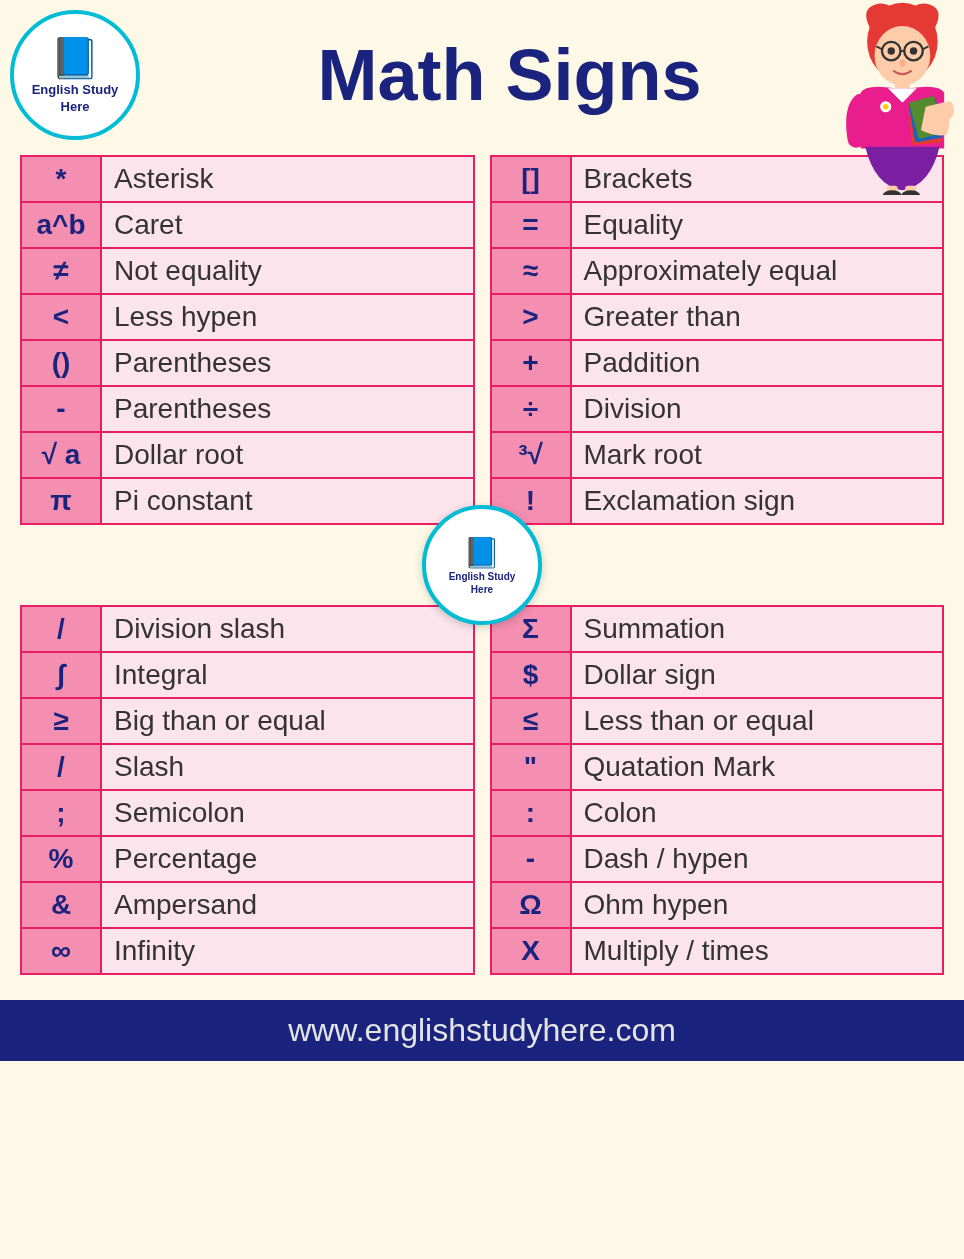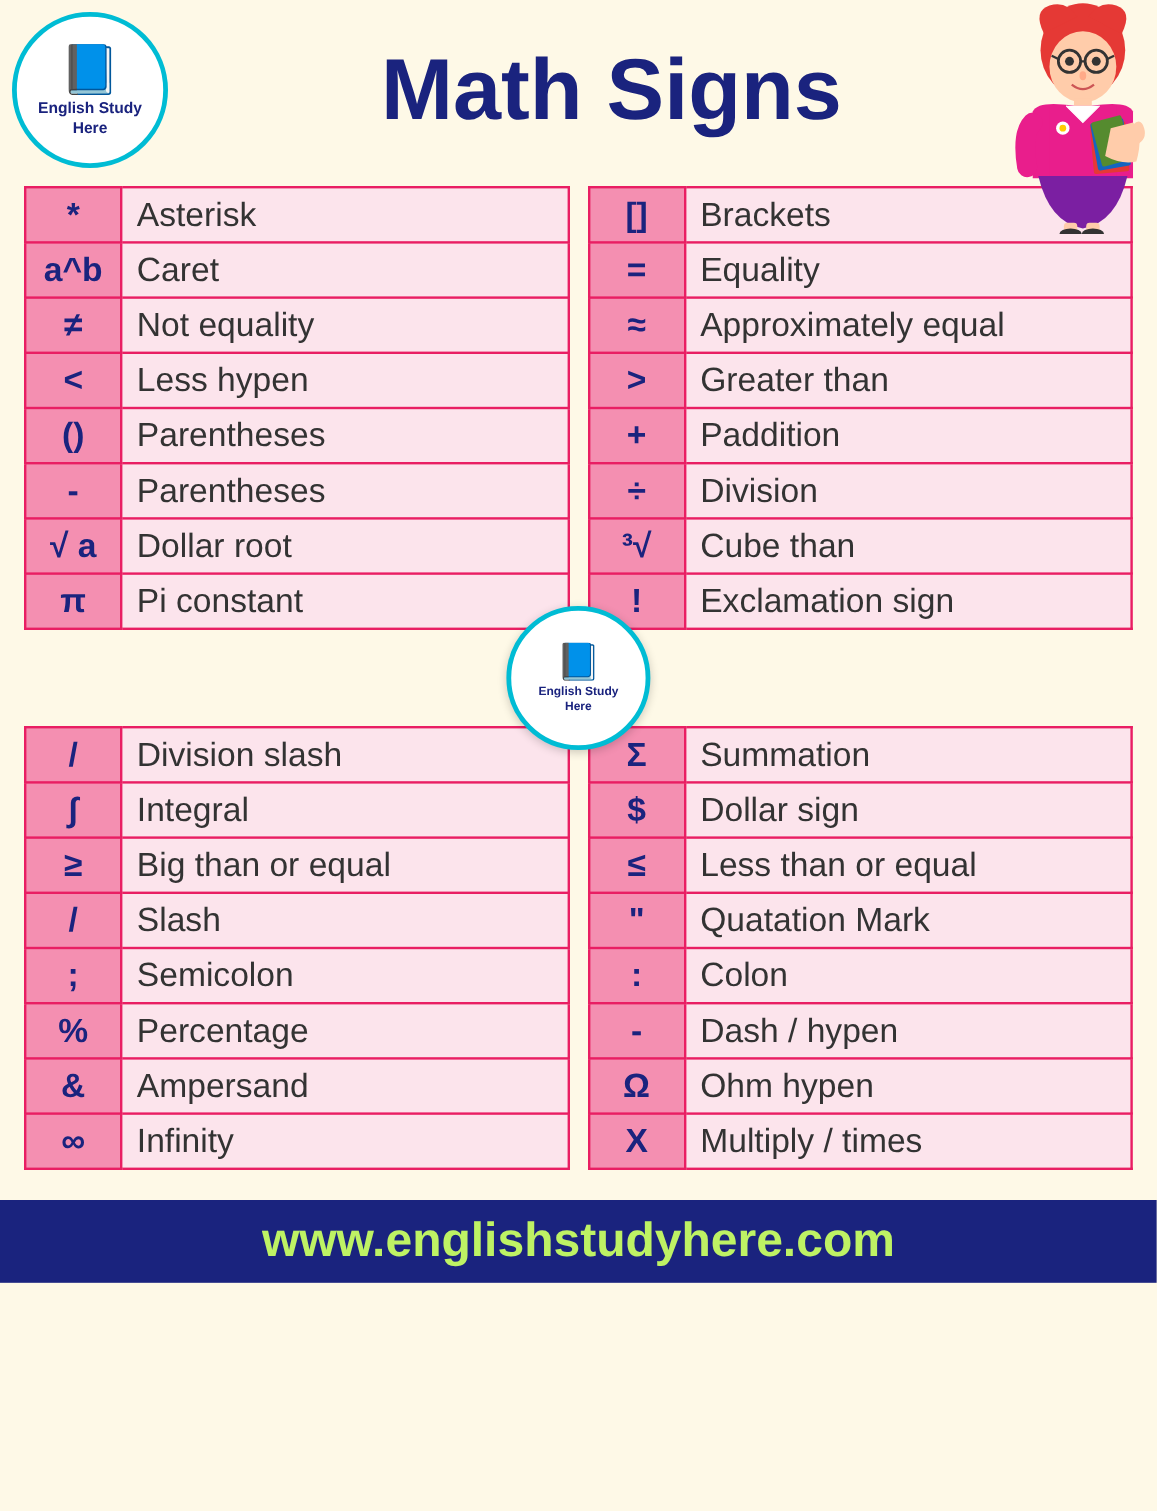--- a/index.html
+++ b/index.html
@@ -123,23 +123,23 @@
     }
 
     
     .footer {
       background-color: #1a237e;
       text-align: center;
       padding: 12px;
       margin-top: 10px;
     }
     .footer-text {
-      color: #bef264;
-      font-size: 40px;
-      font-weight: 700;
+      color: #e5e5e5;
+      font-size: 32px;
+      font-weight: 400;
     }
 
     
     .teacher-svg {
       position: absolute;
       right: 5px;
       top: 0;
       width: 155px;
       height: 195px;
     }
@@ -271,21 +271,21 @@
             <tr>
               <td class="symbol-cell">+</td>
               <td class="name-cell">Paddition</td>
             </tr>
             <tr>
               <td class="symbol-cell">÷</td>
               <td class="name-cell">Division</td>
             </tr>
             <tr>
               <td class="symbol-cell">³√</td>
-              <td class="name-cell">Cube than</td>
+              <td class="name-cell">Mark root</td>
             </tr>
             <tr>
               <td class="symbol-cell">!</td>
               <td class="name-cell">Exclamation sign</td>
             </tr>
           </tbody>
       </table>
     </div>
   </div>
 

